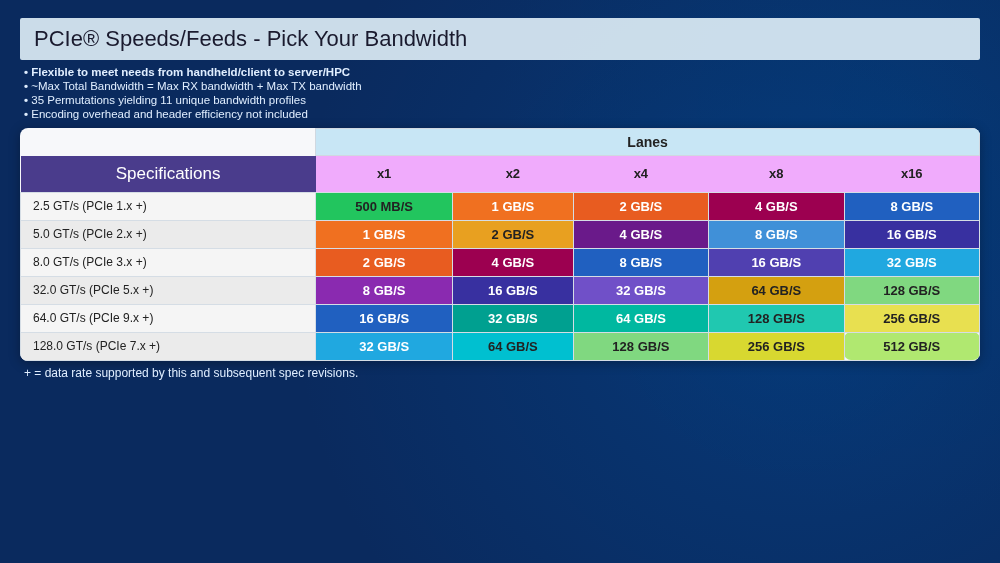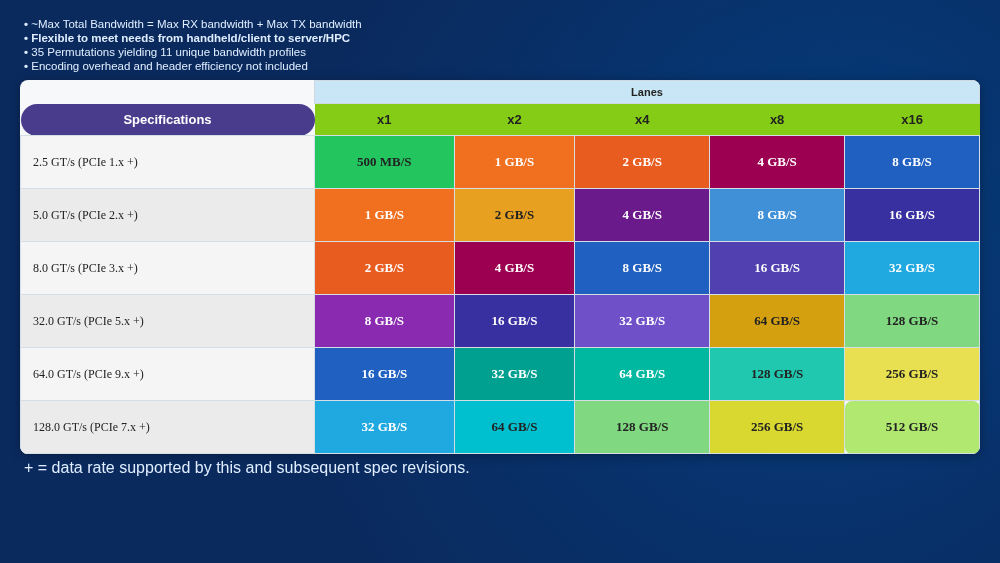--- a/index.html
+++ b/index.html
@@ -72,76 +72,74 @@
       color: #111;
       border: 1px solid #d0d8e0;
     }
 
     .lanes-header td:first-child {
       background: transparent;
       border: none;
     }
 
     .lanes-header .lanes-label {
-      font-size: 11px;
+      font-size: 14px;
       font-weight: bold;
       color: #222;
       background: #c8e6f5;
     }
 
     
     .col-header-specs {
       background: #4a3c8c !important;
       color: white !important;
-      font-weight: bold;
-      font-size: 13px;
+      font-weight: normal;
+      font-size: 17px;
       text-align: center;
       padding: 8px 10px;
-      border-radius: 16px;
     }
 
     .col-header-lane {
-      background: #84cc16;
+      background: #f0abfc;
       color: #222;
       font-weight: bold;
       font-size: 13px;
       text-align: center;
       padding: 8px 16px;
     }
 
     
     .data-row td {
       border: 1px solid #d5dde5;
       text-align: center;
       font-size: 13px;
       font-weight: bold;
-      padding: 18px 4px;
+      padding: 6px 4px;
       color: white;
-      font-family: Liberation Serif, serif;
     }
 
     .data-row td:first-child {
       color: #222;
       background: #f0f0f0;
       font-size: 12px;
       font-weight: normal;
       text-align: left;
       padding-left: 12px;
     }
 
     .data-row:nth-child(odd) td:first-child {
       background: #f5f5f5;
     }
     .data-row:nth-child(even) td:first-child {
       background: #ebebeb;
     }
 
     .footer-note {
       color: #e0eeff;
-      font-size: 16px;
+      font-size: 12px;
       padding-top: 5px;
       padding-left: 4px;
     }
 
     
     .c-yellow    { background: #22c55e; color: #222 !important; }
     .c-orange    { background: #f07020; }
     .c-orange2   { background: #e85c20; }
     .c-amber     { background: #e8a020; color: #222 !important; }
     .c-gold      { background: #d4a010; color: #222 !important; }
@@ -163,24 +161,25 @@
     .c-lt-yellow { background: #e8e050; color: #222 !important; }
     .c-lt-yellow2{ background: #d8d830; color: #222 !important; }
     .c-lt-green  { background: #b0e870; color: #222 !important; border-radius: 7px; }
   </style>
 </head>
 <body>
 
 <div class="bg-overlay"></div>
 
 <div class="content">
+  <div class="page-title">PCIe® Speeds/Feeds - Pick Your Bandwidth</div>
 
   <div class="bullets">
-  <div><span style="font-weight:bold">• </span>~Max Total Bandwidth = Max RX bandwidth + Max TX bandwidth</div>
-      <div><span style="font-weight:bold">• </span><strong>Flexible to meet needs from handheld/client to server/HPC</strong></div>
+  <div><span style="font-weight:bold">• </span><strong>Flexible to meet needs from handheld/client to server/HPC</strong></div>
+      <div><span style="font-weight:bold">• </span>~Max Total Bandwidth = Max RX bandwidth + Max TX bandwidth</div>
       <div><span style="font-weight:bold">• </span>35 Permutations yielding 11 unique bandwidth profiles</div>
       <div><span style="font-weight:bold">• </span>Encoding overhead and header efficiency not included</div>
     </div>
 
   <div class="table-wrapper">
     <table>
       <thead>
         <tr class="lanes-header">
           <td></td>
           <td colspan="5" class="lanes-label">Lanes</td>

